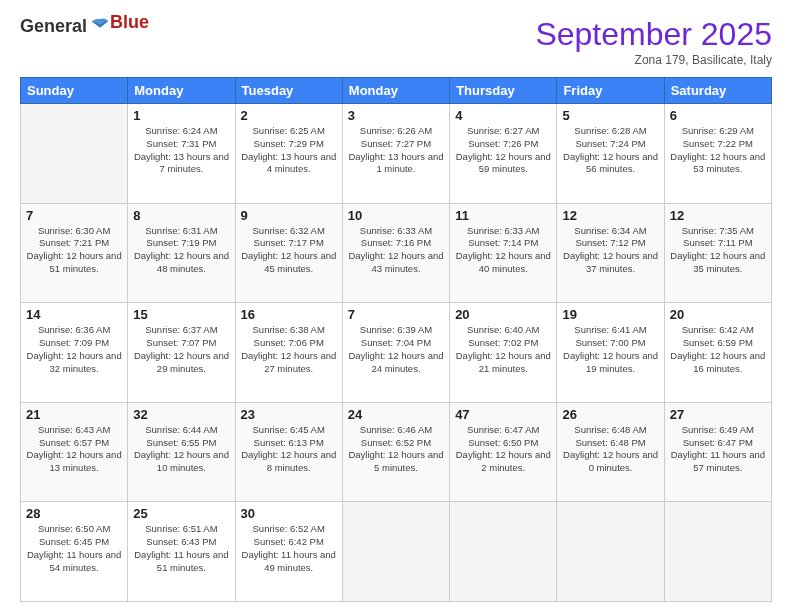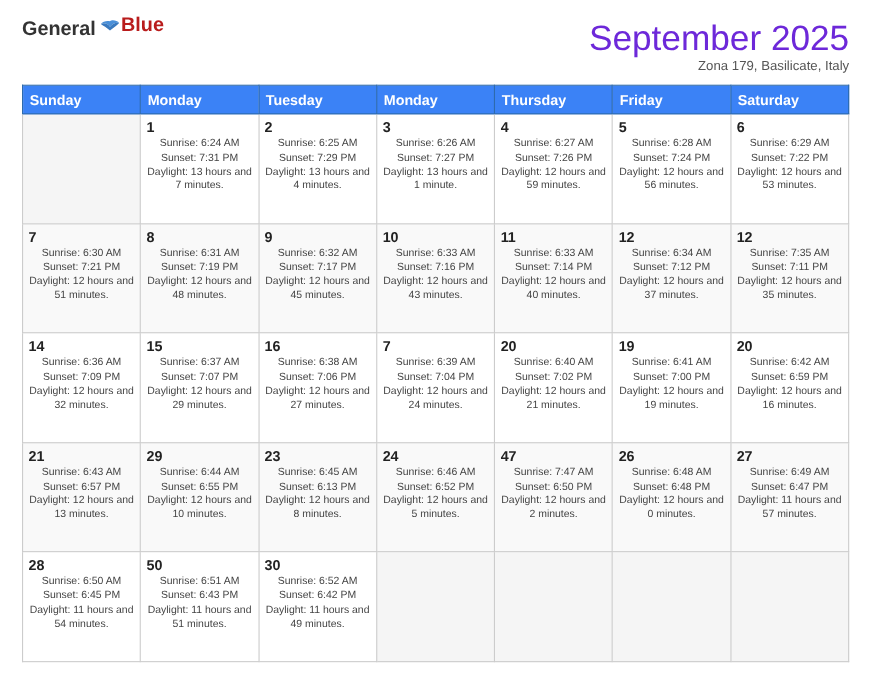--- a/index.html
+++ b/index.html
@@ -285,21 +285,21 @@
         </tr>
         <tr>
           <td>
             <span class="day-number">21</span>
             <div class="day-info">Sunrise: 6:43 AM
 Sunset: 6:57 PM
 Daylight: 12 hours
 and 13 minutes.</div>
           </td>
           <td>
-            <span class="day-number">29</span>
+            <span class="day-number">32</span>
             <div class="day-info">Sunrise: 6:44 AM
 Sunset: 6:55 PM
 Daylight: 12 hours
 and 10 minutes.</div>
           </td>
           <td>
             <span class="day-number">23</span>
             <div class="day-info">Sunrise: 6:45 AM
 Sunset: 6:13 PM
 Daylight: 12 hours
@@ -307,21 +307,21 @@
           </td>
           <td>
             <span class="day-number">24</span>
             <div class="day-info">Sunrise: 6:46 AM
 Sunset: 6:52 PM
 Daylight: 12 hours
 and 5 minutes.</div>
           </td>
           <td>
             <span class="day-number">47</span>
-            <div class="day-info">Sunrise: 7:47 AM
+            <div class="day-info">Sunrise: 6:47 AM
 Sunset: 6:50 PM
 Daylight: 12 hours
 and 2 minutes.</div>
           </td>
           <td>
             <span class="day-number">26</span>
             <div class="day-info">Sunrise: 6:48 AM
 Sunset: 6:48 PM
 Daylight: 12 hours
 and 0 minutes.</div>
@@ -336,21 +336,21 @@
         </tr>
         <tr>
           <td>
             <span class="day-number">28</span>
             <div class="day-info">Sunrise: 6:50 AM
 Sunset: 6:45 PM
 Daylight: 11 hours
 and 54 minutes.</div>
           </td>
           <td>
-            <span class="day-number">50</span>
+            <span class="day-number">25</span>
             <div class="day-info">Sunrise: 6:51 AM
 Sunset: 6:43 PM
 Daylight: 11 hours
 and 51 minutes.</div>
           </td>
           <td>
             <span class="day-number">30</span>
             <div class="day-info">Sunrise: 6:52 AM
 Sunset: 6:42 PM
 Daylight: 11 hours

